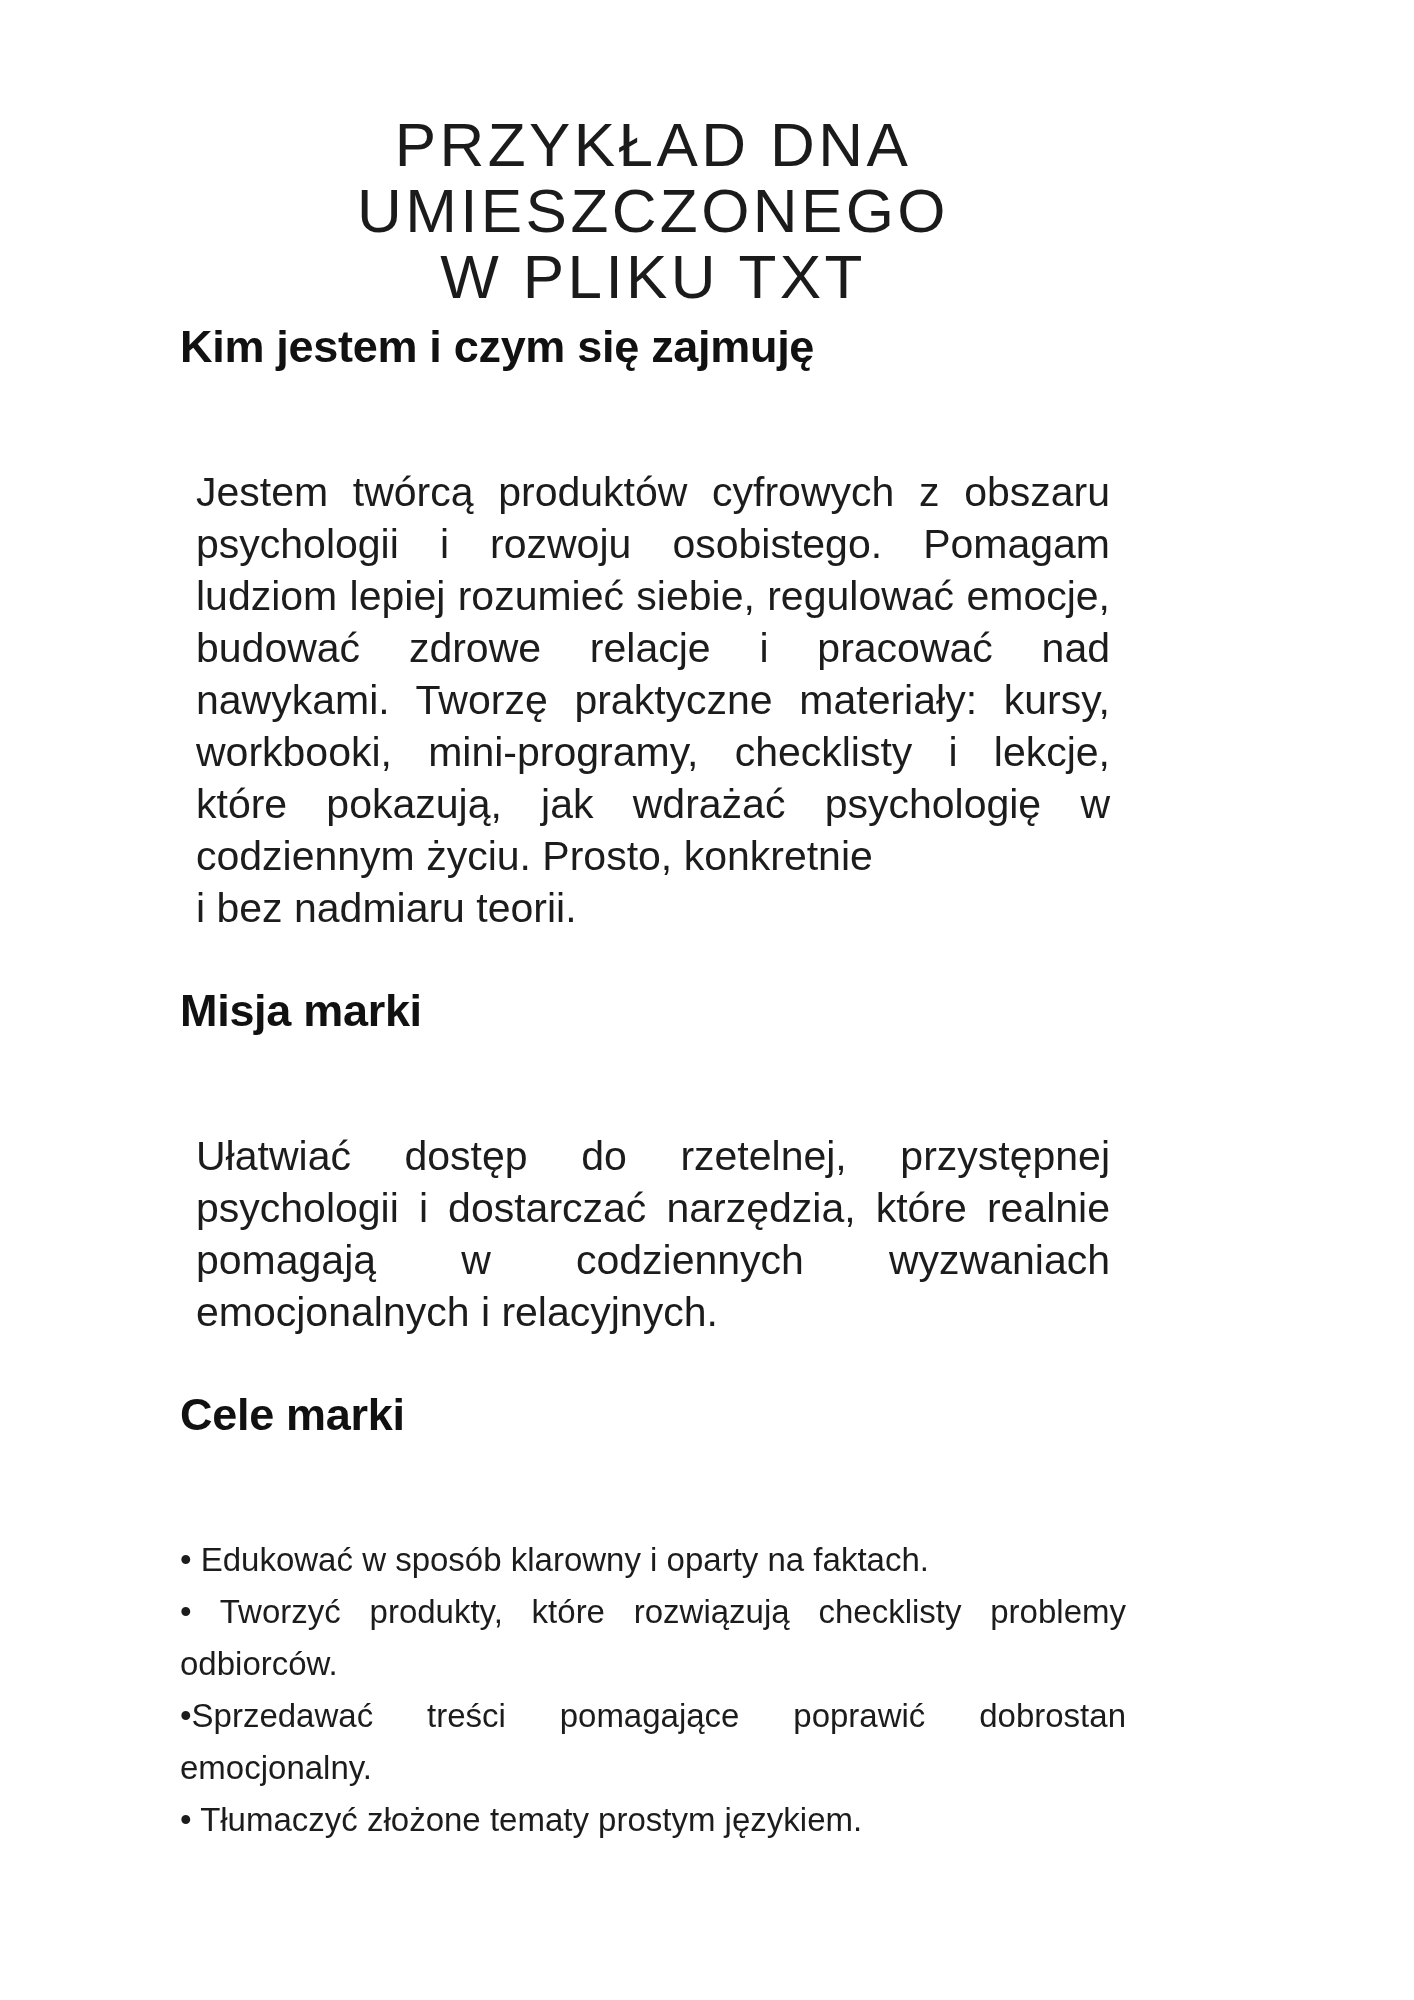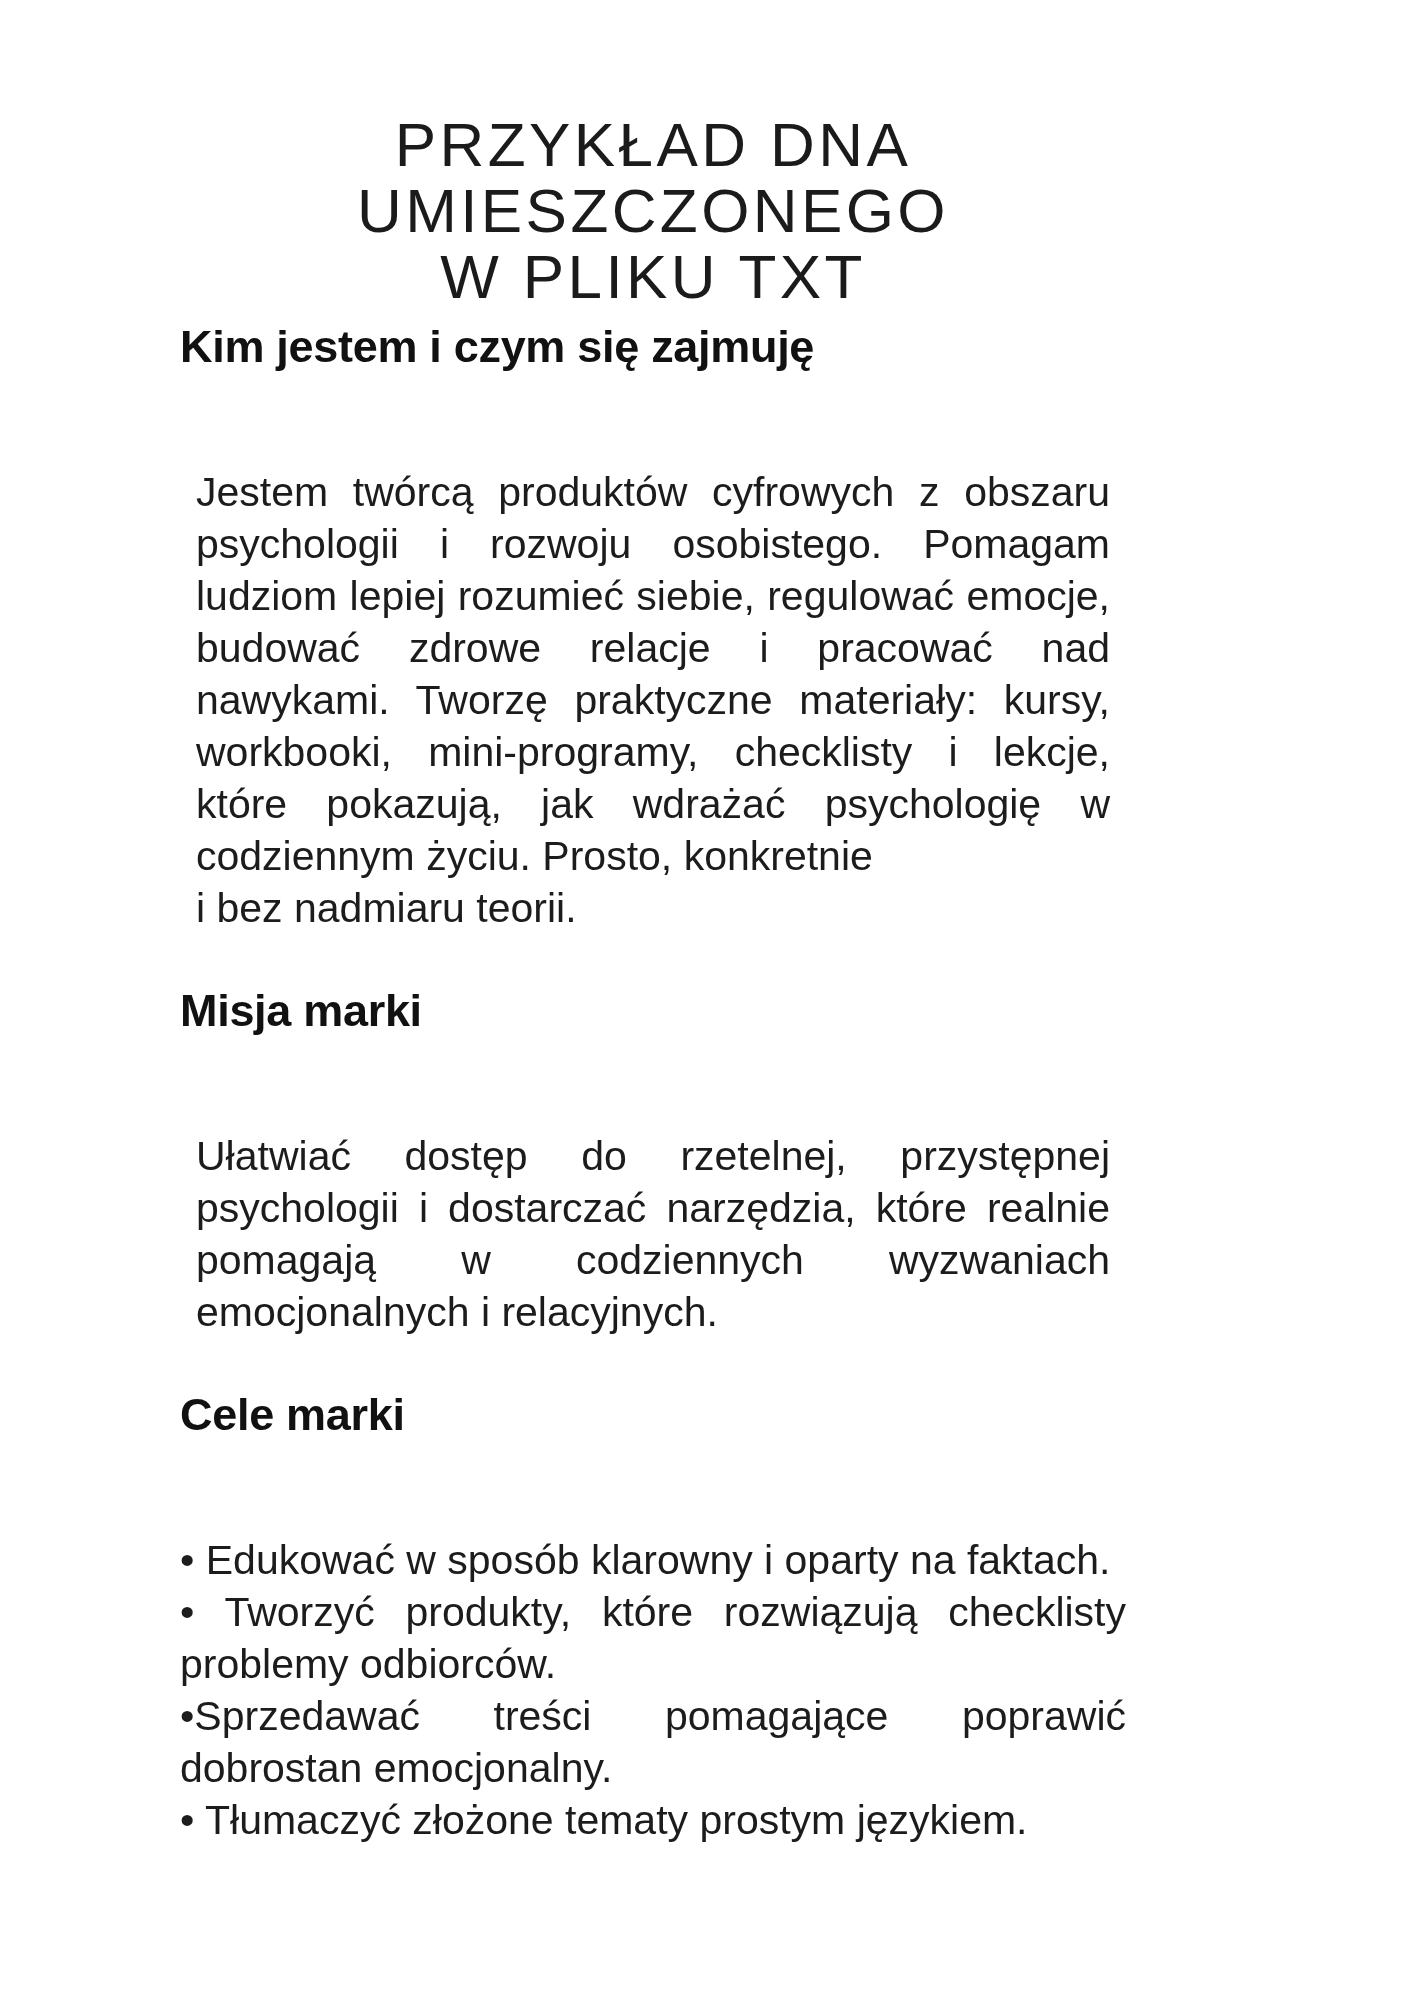--- a/index.html
+++ b/index.html
@@ -51,21 +51,21 @@
     text-align: justify;
     white-space: pre-line;
     color: #1c1c1c;
   }
   .bullets {
     margin: 0;
     padding: 0;
   }
   .bullet {
     margin: 0;
-    font-size: 41px;
+    font-size: 33px;
     line-height: 52px;
     font-weight: 400;
     text-align: justify;
     color: #1c1c1c;
   }
 </style>
 </head>
 <body>
 
 <div class="page">

